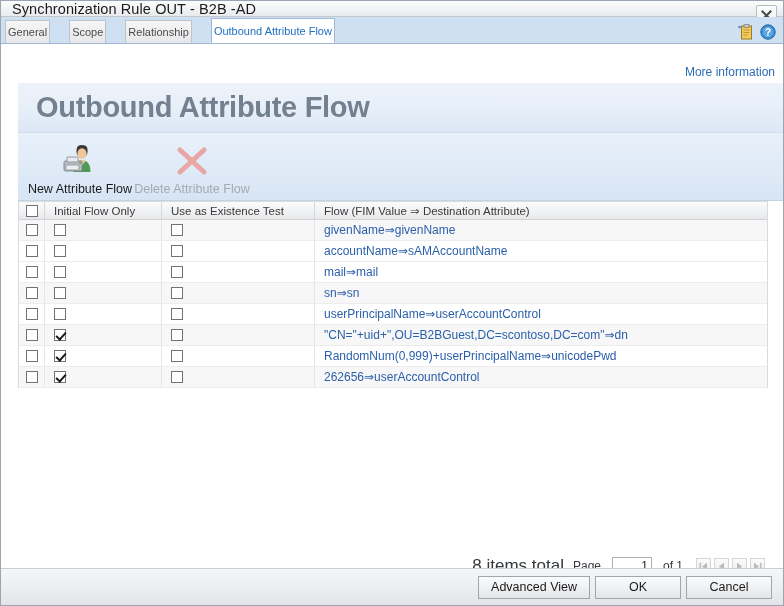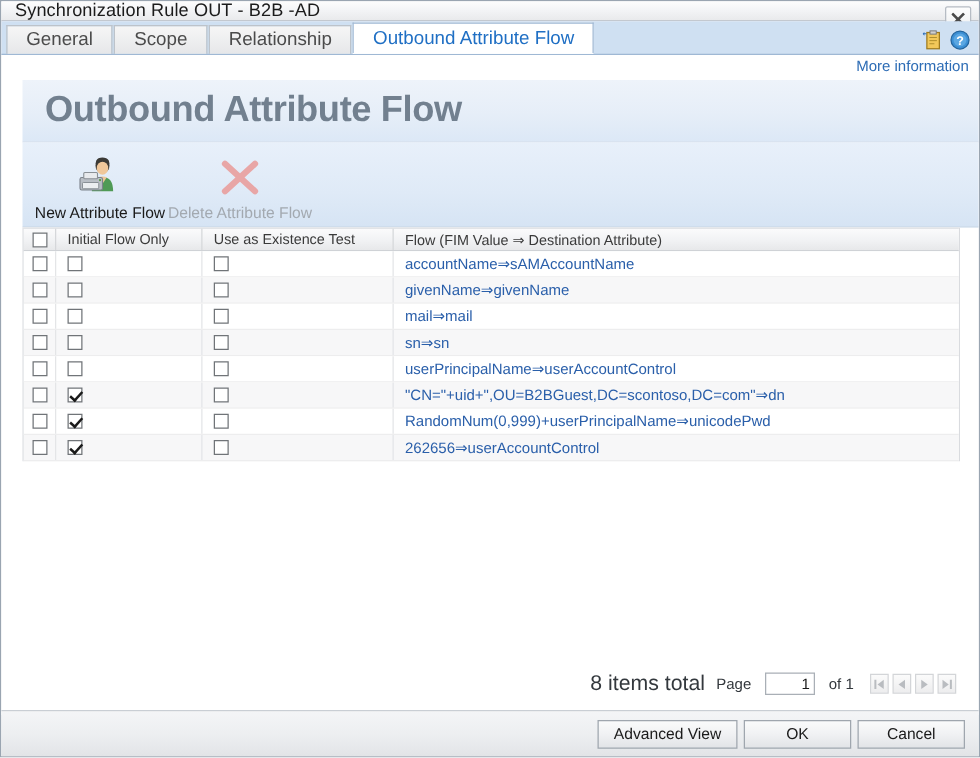--- a/index.html
+++ b/index.html
@@ -55,27 +55,27 @@
     height: 27px;
     background: #cfe0f2;
     border-bottom: 1px solid #9fb8d4;
     display: flex;
     align-items: flex-end;
     padding-left: 4px;
   }
   .tab {
     height: 23px;
     line-height: 22px;
-    padding: 0 15px;
-    font-size: 15px;
+    padding: 0 2px;
+    font-size: 11px;
     color: #4b4b4b;
     background: linear-gradient(to bottom,#f6f6f6,#e6e7e9);
     border: 1px solid #bdc3ca;
     border-bottom: none;
-    margin-right: 1px;
+    margin-right: 19px;
     cursor: pointer;
     white-space: nowrap;
   }
   .tab.active {
     background: #ffffff;
     color: #1f6fc4;
     height: 25px;
     line-height: 24px;
     border-color: #9fb8d4;
     border-bottom: 1px solid #ffffff;
@@ -86,20 +86,21 @@
     right: 7px; bottom: 3px;
     display: flex; align-items: center; gap: 7px;
   }
   .tsicon { cursor: pointer; display:block; }
 
   
   .moreinfo-bar {
     height: 20px;
     background: #ffffff;
     position: relative;
+    margin-top: 19px;
   }
   .moreinfo-link {
     position: absolute;
     right: 8px; top: 2px;
     font-size: 12px;
     color: #2d6cb5;
     cursor: pointer;
     white-space: nowrap;
   }
 
@@ -394,46 +395,46 @@
           <span class="hdr-text">Initial Flow Only</span>
         </div>
         <div class="c-exist">
           <span class="hdr-text">Use as Existence Test</span>
         </div>
         <div class="c-flow">
           <span class="hdr-text">Flow (FIM Value ⇒ Destination Attribute)</span>
         </div>
       </div>
       <div id="grid-body">
+          <div class="grid-row even">
+            <div class="c-sel">
+              <span class="cb"></span>
+            </div>
+            <div class="c-init">
+              <span class="cb"></span>
+            </div>
+            <div class="c-exist">
+              <span class="cb"></span>
+            </div>
+            <div class="c-flow">
+              <span class="flow-text">givenName⇒givenName</span>
+            </div>
+          </div>
           <div class="grid-row odd">
             <div class="c-sel">
               <span class="cb"></span>
             </div>
             <div class="c-init">
               <span class="cb"></span>
             </div>
             <div class="c-exist">
               <span class="cb"></span>
             </div>
             <div class="c-flow">
               <span class="flow-text">accountName⇒sAMAccountName</span>
-            </div>
-          </div>
-          <div class="grid-row even">
-            <div class="c-sel">
-              <span class="cb"></span>
-            </div>
-            <div class="c-init">
-              <span class="cb"></span>
-            </div>
-            <div class="c-exist">
-              <span class="cb"></span>
-            </div>
-            <div class="c-flow">
-              <span class="flow-text">givenName⇒givenName</span>
             </div>
           </div>
           <div class="grid-row odd">
             <div class="c-sel">
               <span class="cb"></span>
             </div>
             <div class="c-init">
               <span class="cb"></span>
             </div>
             <div class="c-exist">

